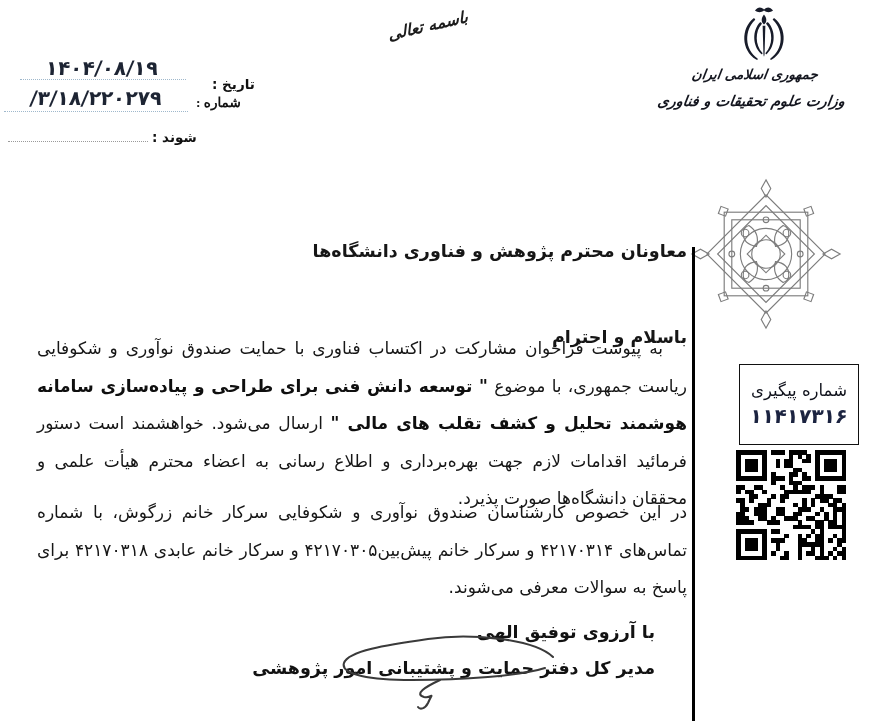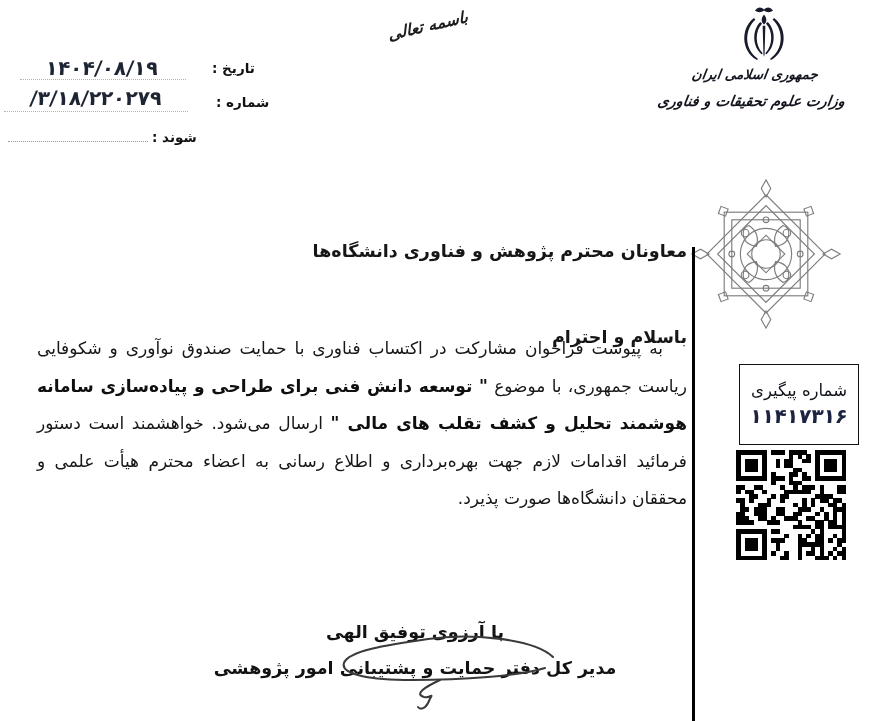--- a/index.html
+++ b/index.html
@@ -75,21 +75,21 @@
     position:absolute;right:197px;width:650px;
     font-size:17px;line-height:37.5px;color:#161616;
     text-align:justify;
   }
   .para.p1{top:330px;text-indent:24px;}
   .para.p2{top:494px;text-indent:0;}
   .para b{font-weight:bold;color:#0f0f0f;}
   
   .sig-block{
     position:absolute;left:175px;top:614px;width:480px;
-    text-align:center;font-weight:bold;color:#121212;
+    text-align:right;font-weight:bold;color:#121212;
     font-size:17.5px;line-height:36px;
   }
   .sig-swirl{position:absolute;left:328px;top:630px;width:238px;height:84px;pointer-events:none;}
 </style>
 </head>
 <body>
 
 <div class="page">
 
   <div class="bismillah">باسمه تعالی</div>
@@ -113,25 +113,25 @@
         <path d="M69,22 C91,40 91,78 64,95 C62,96 60,95 61.5,93 C85,77 85,43 66,25 C64.5,23.5 67,21 69,22 Z"></path>
       </g>
     </svg>
   </div>
 
   <div class="org-lines">
     <div class="org-line1">جمهوری اسلامی ایران</div>
     <div class="org-line2">وزارت علوم تحقیقات و فناوری</div>
   </div>
 
-  <div class="meta-label" style="left:212px;top:60px;">تاریخ :</div>
+  <div class="meta-label" style="left:212px;top:76px;">تاریخ :</div>
   <div class="dotline" style="left:20px;top:56px;width:166px;height:23px;"></div>
   <div class="meta-value" style="left:22px;top:56px;width:160px;">۱۴۰۴/۰۸/۱۹</div>
 
-  <div class="meta-label" style="left:216px;top:94px;">شماره :</div>
+  <div class="meta-label" style="left:196px;top:94px;font-family:Liberation Serif, serif;">شماره :</div>
   <div class="dotline" style="left:4px;top:87px;width:184px;height:24px;"></div>
   <div class="meta-value" style="left:4px;top:86px;width:184px;">/۳/۱۸/۲۲۰۲۷۹</div>
 
   <div class="meta-label" style="left:152px;top:129px;">شوند :</div>
   <div class="dotline gray" style="left:8px;top:118px;width:140px;height:23px;"></div>
   <div class="meta-value" style="left:8px;top:120px;width:140px;"></div>
 
   <div class="ornament">
     <svg viewBox="0 0 160 160" width="152" height="160">
       <g stroke="#7d7d7d" fill="none" stroke-width="1.2">
@@ -484,20 +484,21 @@
         <rect x="22" y="24" width="1.04" height="1.04"></rect>
         <rect x="24" y="24" width="1.04" height="1.04"></rect>
       </svg>
   </div>
 
   <div class="addressee">معاونان محترم پژوهش و فناوری دانشگاه‌ها</div>
   <div class="salutation">باسلام و احترام</div>
 
   <div class="para p1"><span>به پیوست فراخوان مشارکت در اکتساب فناوری با حمایت صندوق نوآوری و شکوفایی ریاست جمهوری، با موضوع </span><b>" توسعه دانش فنی برای طراحی و پیاده‌سازی سامانه هوشمند تحلیل و کشف تقلب های مالی "</b><span> ارسال می‌شود. خواهشمند است دستور فرمائید اقدامات لازم جهت بهره‌برداری و اطلاع رسانی به اعضاء محترم هیأت علمی و محققان دانشگاه‌ها صورت پذیرد.</span></div>
 
+  <div class="para p2">در این خصوص کارشناسان صندوق نوآوری و شکوفایی سرکار خانم زرگوش، با شماره تماس‌های ۴۲۱۷۰۳۱۴ و سرکار خانم پیش‌بین۴۲۱۷۰۳۰۵ و سرکار خانم عابدی ۴۲۱۷۰۳۱۸ برای پاسخ به سوالات معرفی می‌شوند.</div>
 
   <div class="sig-block">
     <div>با آرزوی توفیق الهی</div>
     <div>مدیر کل دفتر حمایت و پشتیبانی امور پژوهشی</div>
   </div>
 
   <div class="sig-swirl">
     <svg viewBox="0 0 238 84" width="238" height="84">
       <g stroke="#3a3a3a" fill="none" stroke-width="2.1" stroke-linecap="round">
         <path d="M225,27 C205,8 140,3 100,9 C58,15 20,21 16,33 C12,45 44,50 84,50 C134,50 192,46 217,38"></path>

